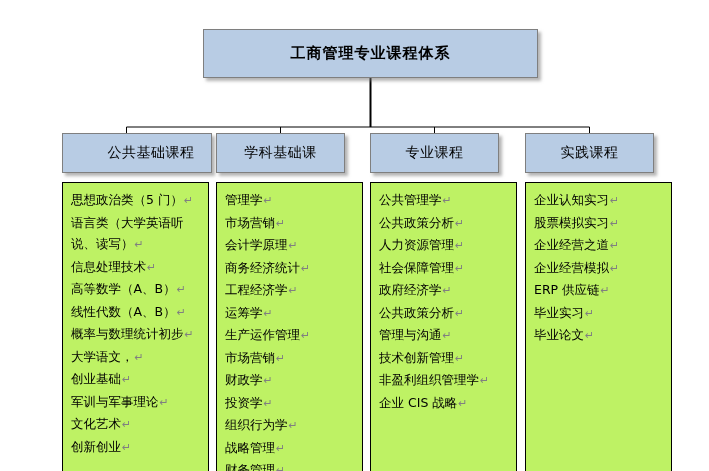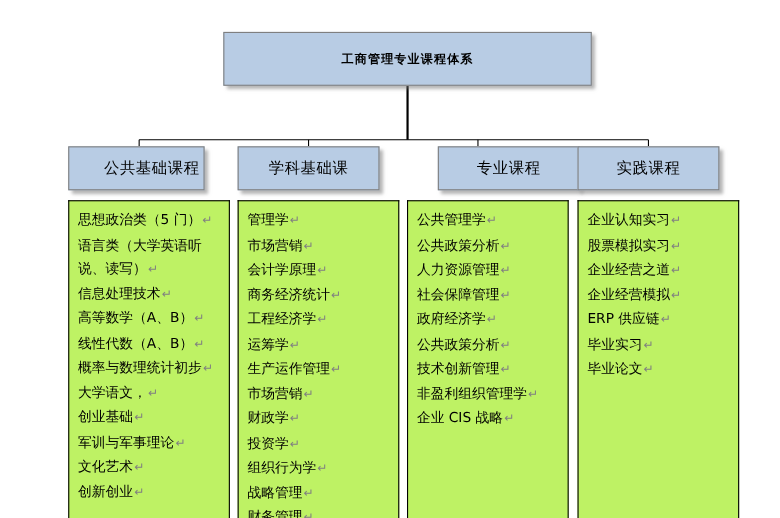--- a/index.html
+++ b/index.html
@@ -46,36 +46,36 @@
     letter-spacing: 1px;
   }
 
   #title-box {
     left: 203px;
     top: 29px;
     width: 335px;
     height: 49px;
   }
   #title-box .node-title {
-    font-size: 11px;
+    font-size: 15px;
   }
 
   .header-box {
     top: 133px;
     height: 40px;
   }
   .header-box .node-title {
     font-size: 14px;
     font-weight: normal;
     letter-spacing: 0.5px;
   }
 
-  #header-box-0 { left: 62px;  width: 124px; padding-left: 28px; }
+  #header-box-0 { left: 62px;  width: 150px; padding-left: 28px; }
   #header-box-1 { left: 216px; width: 129px; }
-  #header-box-2 { left: 370px; width: 129px; margin-left: 28px; }
+  #header-box-2 { left: 370px; width: 129px; }
   #header-box-3 { left: 525px; width: 129px; justify-content: center; }
 
   
   .content-box {
     position: absolute;
     box-sizing: border-box;
     top: 182px;
     height: 289px;
     background: #bef264;
     border: 1px solid #000000;
@@ -166,20 +166,21 @@
       <div class="course-item"><span>战略管理</span><span class="pilcrow">↵</span></div>
       <div class="course-item"><span>财务管理</span><span class="pilcrow">↵</span></div>
     </div>
   <div class="content-box" id="content-box-2">
       <div class="course-item"><span>公共管理学</span><span class="pilcrow">↵</span></div>
       <div class="course-item"><span>公共政策分析</span><span class="pilcrow">↵</span></div>
       <div class="course-item"><span>人力资源管理</span><span class="pilcrow">↵</span></div>
       <div class="course-item"><span>社会保障管理</span><span class="pilcrow">↵</span></div>
       <div class="course-item"><span>政府经济学</span><span class="pilcrow">↵</span></div>
       <div class="course-item"><span>公共政策分析</span><span class="pilcrow">↵</span></div>
+      <div class="course-item"><span>管理与沟通</span><span class="pilcrow">↵</span></div>
       <div class="course-item"><span>技术创新管理</span><span class="pilcrow">↵</span></div>
       <div class="course-item"><span>非盈利组织管理学</span><span class="pilcrow">↵</span></div>
       <div class="course-item"><span>企业 CIS 战略</span><span class="pilcrow">↵</span></div>
     </div>
   <div class="content-box" id="content-box-3">
       <div class="course-item"><span>企业认知实习</span><span class="pilcrow">↵</span></div>
       <div class="course-item"><span>股票模拟实习</span><span class="pilcrow">↵</span></div>
       <div class="course-item"><span>企业经营之道</span><span class="pilcrow">↵</span></div>
       <div class="course-item"><span>企业经营模拟</span><span class="pilcrow">↵</span></div>
       <div class="course-item"><span>ERP 供应链</span><span class="pilcrow">↵</span></div>

